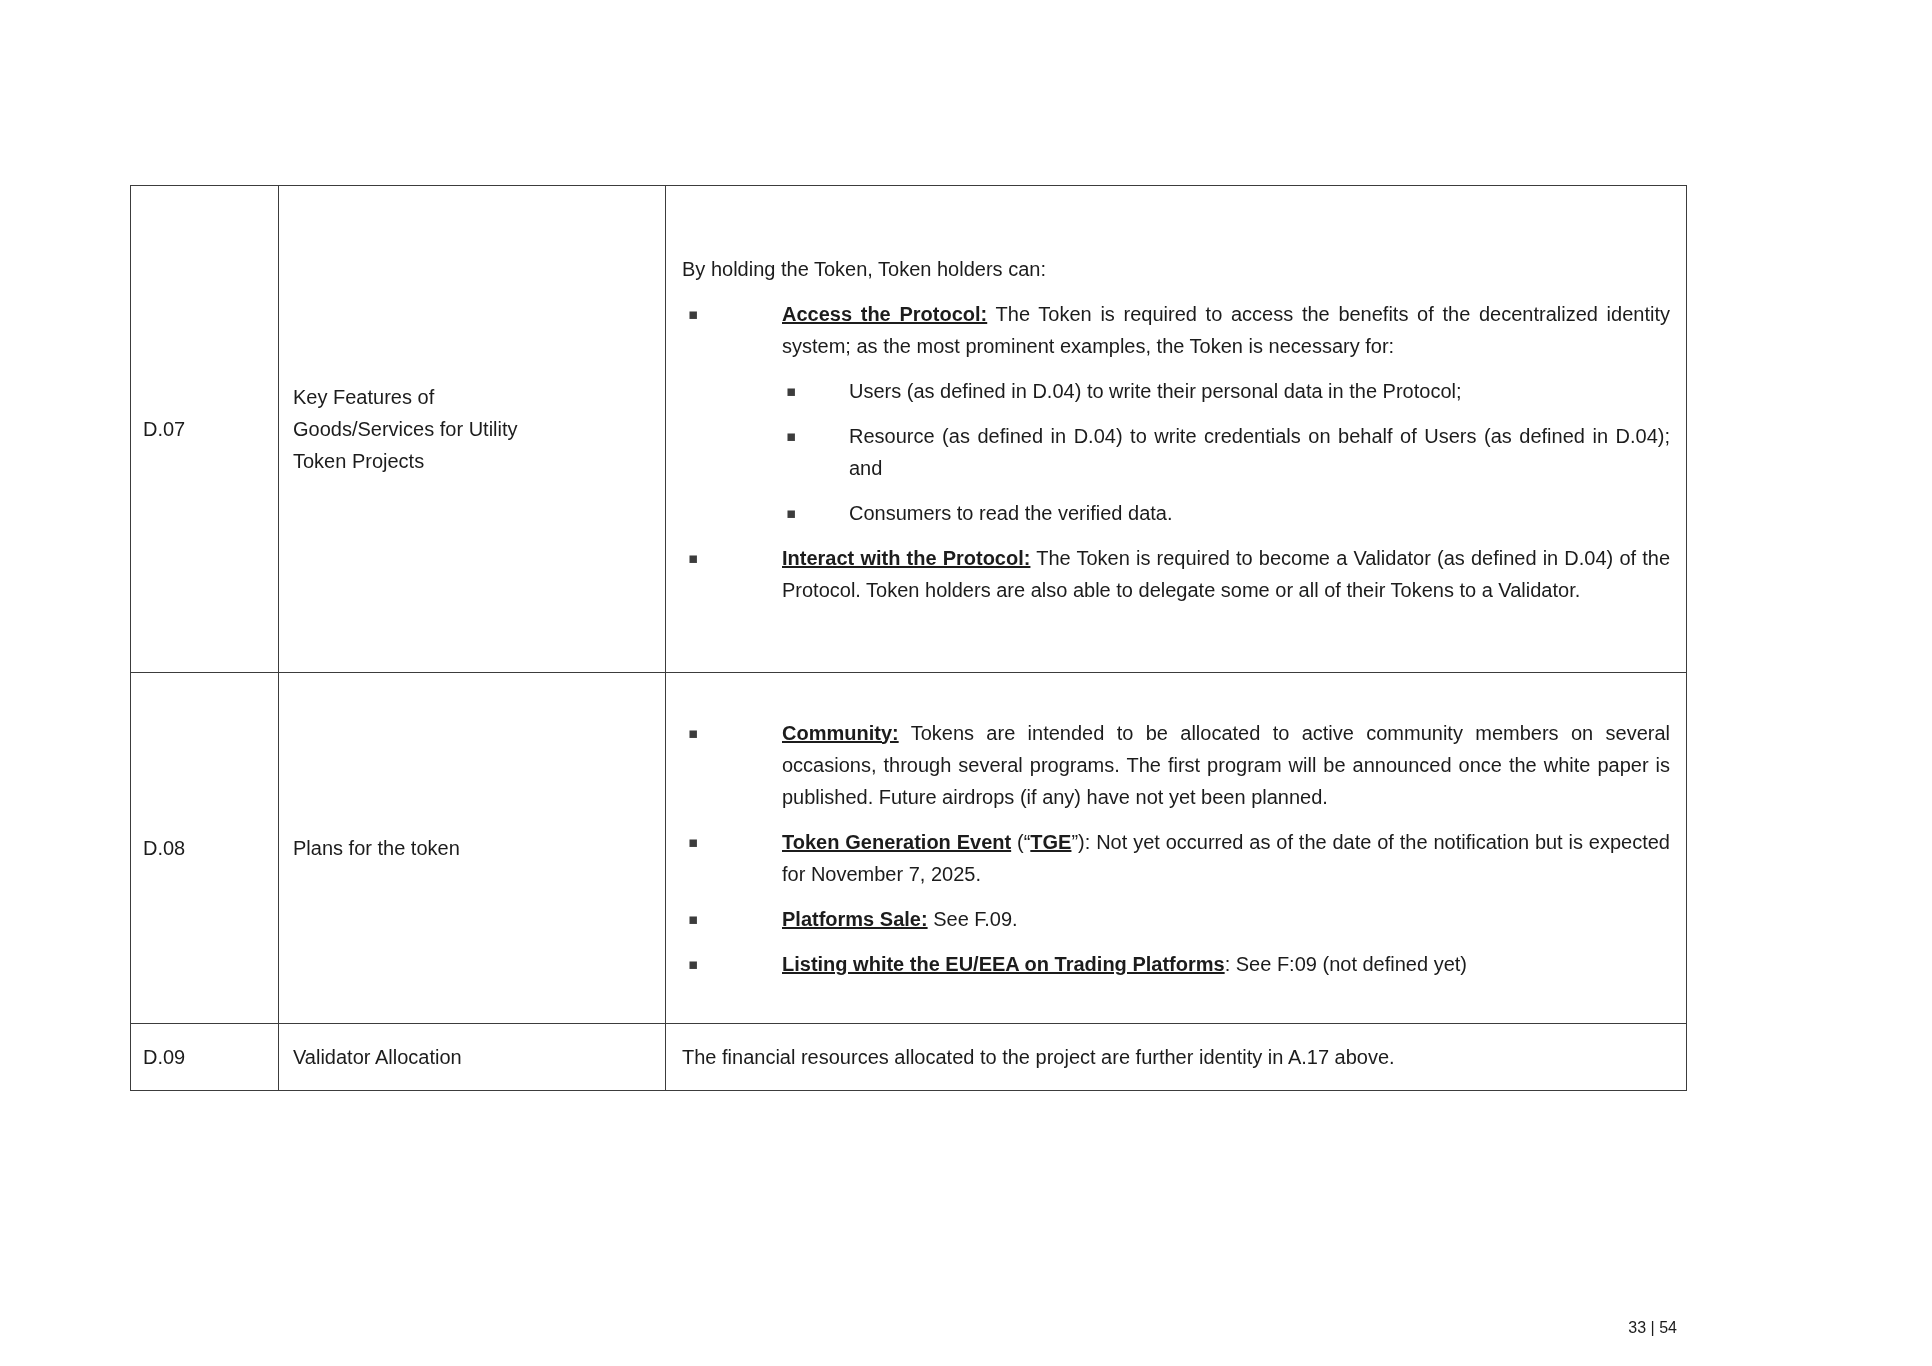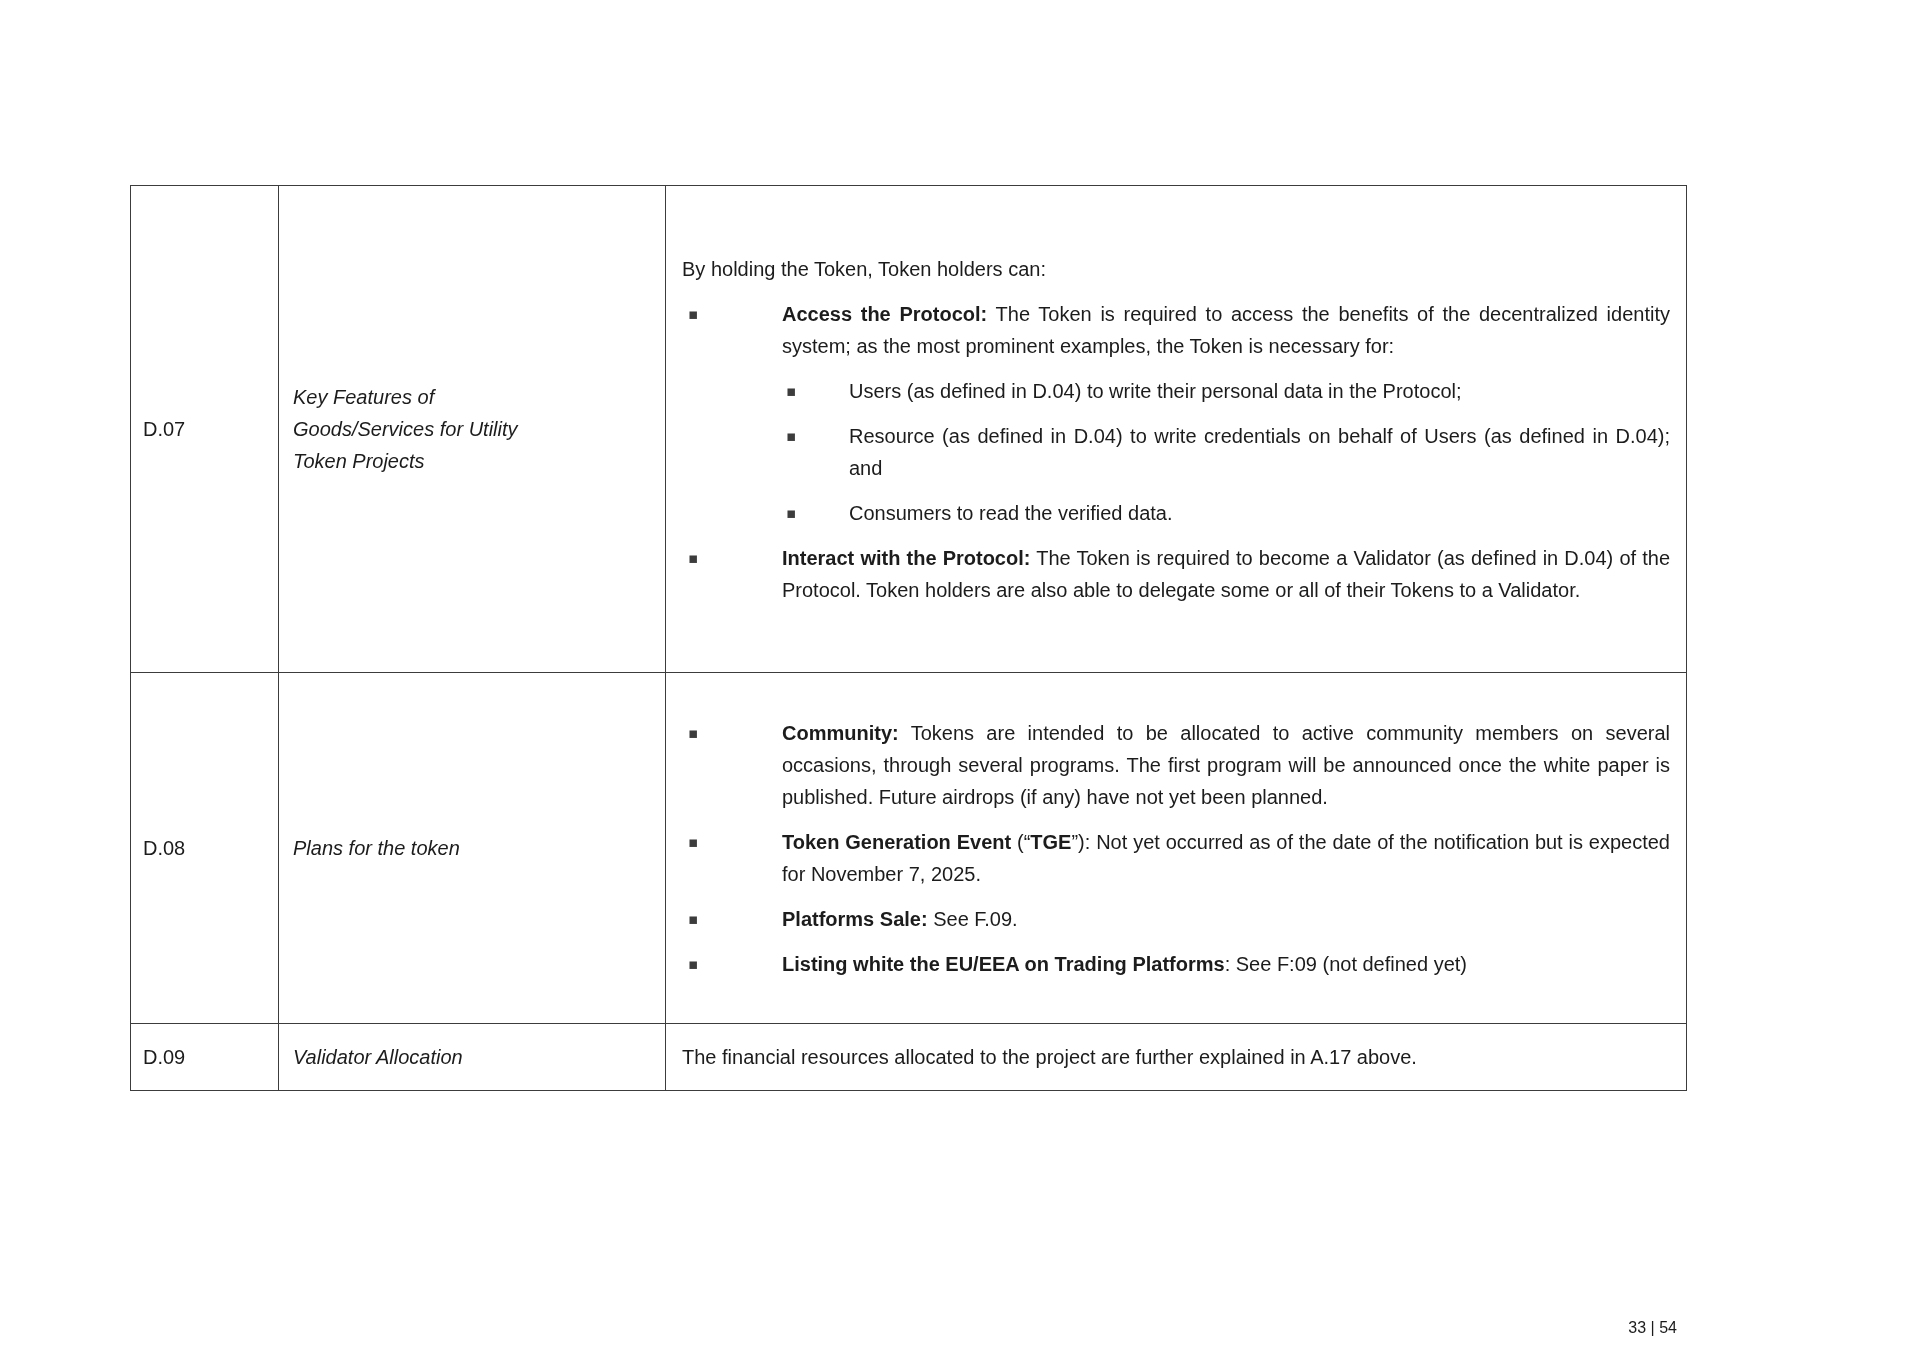--- a/index.html
+++ b/index.html
@@ -28,39 +28,39 @@
     vertical-align: middle;
   }
   col.c-id { width: 148px; }
   col.c-title { width: 387px; }
   col.c-content { width: 1021px; }
   tr.row-d07 { height: 487px; }
   tr.row-d08 { height: 351px; }
   tr.row-d09 { height: 67px; }
   .cell-id { padding: 10px 12px; }
   .cell-title { padding: 10px 14px; }
-  .title-text { white-space: pre-line; max-width: 300px; font-style: italic; }
+  .title-text { white-space: pre-line; max-width: 300px; }
   .cell-content { padding: 20px 16px; }
   .row-d09 .cell-content { padding-top: 14px; padding-bottom: 14px; }
   .intro { margin-bottom: 13px; text-align: left; }
   .li { position: relative; margin-bottom: 13px; text-align: justify; }
   .cell-content > .li:last-child { margin-bottom: 0; }
   .l1 { padding-left: 100px; }
   .l2 { padding-left: 167px; }
   .marker {
     position: absolute;
     top: 0;
     line-height: 32px;
     font-size: 15px;
     color: #3c3c3c;
     font-family: "DejaVu Sans", sans-serif;
   }
   .l1 > .marker { left: 6px; }
   .l2 > .marker { left: 104px; }
-  .li-text b, .li-text .bold { font-weight: bold; }
+  .li-text b, .li-text .bold { font-weight: bold; text-decoration: underline; }
   .plain { text-align: left; }
   .footer {
     position: absolute;
     right: 255px;
     bottom: 28px;
     font-size: 16px;
     line-height: 20px;
     color: #1c1c1c;
   }
 </style>
@@ -149,21 +149,21 @@
     </tr>
 
     <tr class="row-d09">
       <td class="cell-id">
         <div>D.09</div>
       </td>
       <td class="cell-title">
         <div class="title-text">Validator Allocation</div>
       </td>
       <td class="cell-content">
-        <p class="plain">The financial resources allocated to the project are further explained in A.17 above.</p>
+        <p class="plain">The financial resources allocated to the project are further identity in A.17 above.</p>
       </td>
     </tr>
 
   </tbody>
     </table>
 
   <div class="footer">33 | 54</div>
 
 </div>
 

